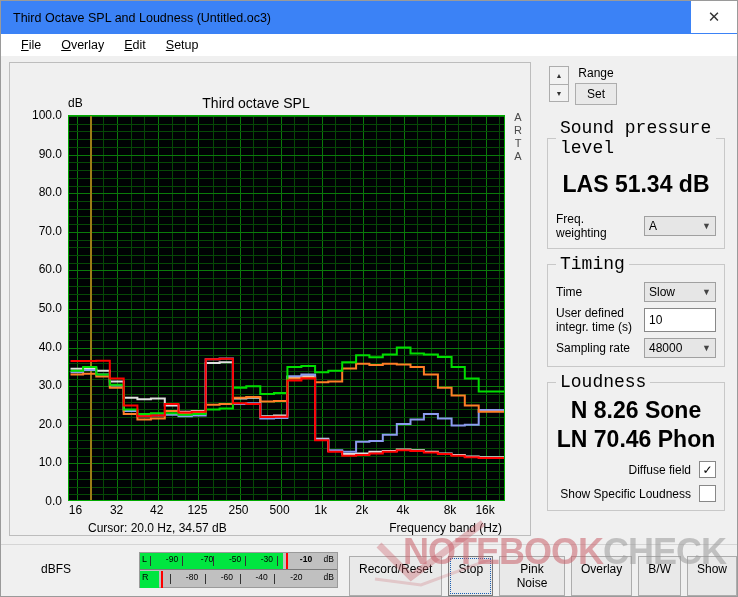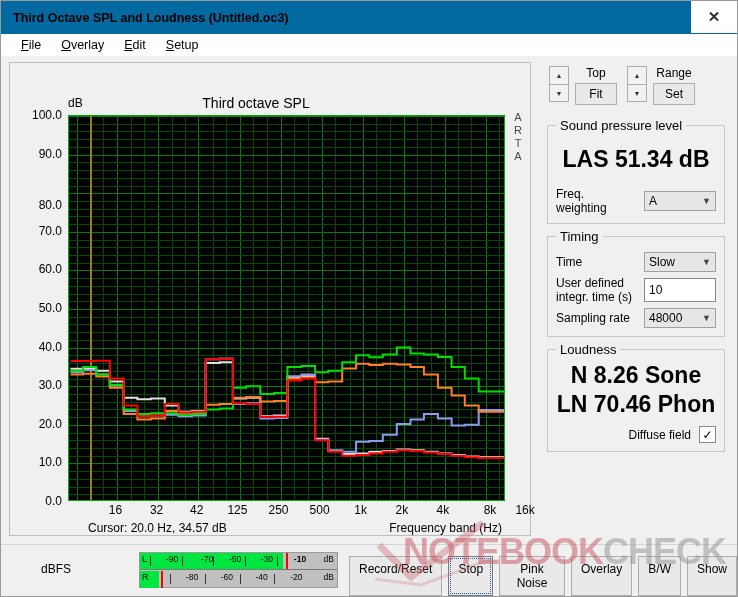--- a/index.html
+++ b/index.html
@@ -7,22 +7,22 @@
   body {
     width:738px; height:597px;
     background:#f0f0f0;
     font-family:"Liberation Sans", sans-serif;
     font-size:12px; color:#000;
     overflow:hidden; position:relative;
   }
   .window { position:absolute; inset:0; background:#f0f0f0; border:1px solid #9a9a9a; }
 
   
-  .titlebar { height:33px; background:#0369a1; display:flex; align-items:center;
-              position:relative;font-weight:bold; }
+  .titlebar { height:33px; background:#3b82f6; display:flex; align-items:center;
+              position:relative; }
   .title-text { padding-left:12px; font-size:12.5px; color:#000; }
   .close-btn { position:absolute; right:0; top:0; width:46px; height:32px;
                display:flex; align-items:center; justify-content:center;
                font-size:15px; color:#333; background:#fff; }
 
   
   .menubar { height:22px; background:#fff; display:flex; align-items:center;
              padding-left:10px; gap:0px; }
   .menu-item { padding:2px 10px; font-size:12.5px; color:#000; }
   .menu-item u { text-decoration:underline; }
@@ -45,21 +45,21 @@
   .gridv, .gridh { position:absolute; background:#0a7a0a; }
   .gridv { width:1px; top:0; bottom:0; }
   .gridv.minor { background:#064806; }
   .gridh { height:1px; left:0; right:0; background:#0a7a0a; }
   .gridh.minor { background:#064806; }
   .cursorline { position:absolute; top:0; bottom:0; width:2px; background:#9a7d16; }
 
   .ytick { position:absolute; right:0; transform:translateY(-50%);
            font-size:12px; text-align:right; width:50px; padding-right:6px; }
   .yticks { position:absolute; left:0; top:52px; width:58px; height:386px; }
-  .xticks { position:absolute; left:58px; top:440px; width:437px; height:16px;margin-left:40px; }
+  .xticks { position:absolute; left:58px; top:440px; width:437px; height:16px; }
   .xtick { position:absolute; transform:translateX(-50%); font-size:12px; top:0; }
 
   .cursor-readout { position:absolute; left:78px; top:458px; font-size:12px; }
   .freq-label { position:absolute; right:28px; top:458px; font-size:12px; }
 
   svg.curves { position:absolute; left:0; top:0; }
 
   
   .right-panel { position:absolute; left:538px; top:6px; width:192px; bottom:4px; }
 
@@ -71,21 +71,21 @@
                  font-size:7px; color:#333; line-height:1; }
   .spinner .sp:first-child { border-bottom:none; }
   .spin-right { display:flex; flex-direction:column; align-items:center; }
   .spin-label { font-size:12px; margin-bottom:3px; }
   .btn { background:#e9e9e9; border:1px solid #adadad; font-size:12px;
          font-family:"Liberation Sans", sans-serif; color:#000;
          padding:3px 10px; min-width:42px; text-align:center; }
 
   fieldset.grp { border:1px solid #c8c8c8; margin:5px 6px 0 8px; padding:4px 8px 8px 8px;
                  position:relative; }
-  fieldset.grp > legend { font-size:13px; padding:0 4px; color:#000; }
+  fieldset.grp > legend { font-size:18px; padding:0 4px; color:#000;font-family:Liberation Mono, monospace; }
 
   .bigval { text-align:center; font-size:23px; font-weight:bold; letter-spacing:0px;
             padding:9px 0 10px 0; white-space:nowrap; }
   .bigval2 { text-align:center; font-size:23px; font-weight:bold;
              padding:1px 0; white-space:nowrap; }
 
   .field-row { display:flex; align-items:center; justify-content:space-between;
                margin-top:4px; gap:6px; }
   .field-label { font-size:12px; line-height:14px; }
   .sel { background:#e6e6e6; border:1px solid #a0a0a0; font-size:12px;
@@ -157,21 +157,21 @@
       <div class="arta">
         <span>A</span>
         <span>R</span>
         <span>T</span>
         <span>A</span>
       </div>
 
       <div class="yticks" id="yticks">
           <div class="ytick" style="top: 0px;">100.0</div>
           <div class="ytick" style="top: 38.6px;">90.0</div>
-          <div class="ytick" style="top: 90px;">80.0</div>
+          <div class="ytick" style="top: 77px;">80.0</div>
           <div class="ytick" style="top: 115.8px;">70.0</div>
           <div class="ytick" style="top: 154.4px;">60.0</div>
           <div class="ytick" style="top: 193px;">50.0</div>
           <div class="ytick" style="top: 231.6px;">40.0</div>
           <div class="ytick" style="top: 270.2px;">30.0</div>
           <div class="ytick" style="top: 308.8px;">20.0</div>
           <div class="ytick" style="top: 347.4px;">10.0</div>
           <div class="ytick" style="top: 386px;">0.0</div>
         </div>
       <div class="plot" id="plot">
@@ -286,30 +286,20 @@
 
     <div class="right-panel">
 
       <div class="spin-row">
         <div class="spin-group">
           <div class="spinner">
             <div class="sp">▲</div>
             <div class="sp">▼</div>
           </div>
           <div class="spin-right">
-            <div class="spin-label">Top</div>
-            <div class="btn">Fit</div>
-          </div>
-        </div>
-        <div class="spin-group">
-          <div class="spinner">
-            <div class="sp">▲</div>
-            <div class="sp">▼</div>
-          </div>
-          <div class="spin-right">
             <div class="spin-label">Range</div>
             <div class="btn">Set</div>
           </div>
         </div>
       </div>
 
       <fieldset class="grp">
         <legend>Sound pressure level</legend>
         <div class="bigval">LAS 51.34 dB</div>
         <div class="field-row">
@@ -346,20 +336,24 @@
         </div>
       </fieldset>
 
       <fieldset class="grp">
         <legend>Loudness</legend>
         <div class="bigval2">N 8.26 Sone</div>
         <div class="bigval2">LN 70.46 Phon</div>
         <div class="chk-row">
           <div>Diffuse field</div>
           <div class="chkbox">✓</div>
+        </div>
+        <div class="chk-row">
+          <div>Show Specific Loudness</div>
+          <div class="chkbox"></div>
         </div>
       </fieldset>
 
     </div>
   </div>
 
   <div class="bottom">
     <div class="dbfs-label">dBFS</div>
     <div class="btnbar" id="btnbar">
         <div class="btn">Record/Reset</div>
@@ -377,21 +371,21 @@
         <div class="peak" style="left: 145.8px;"></div>
         <div class="ch">L</div>
         <div class="tk" style="left: 32px;">-90</div>
         <div class="tick" style="left: 10px;"></div>
         <div class="tk" style="left: 67px;">-70</div>
         <div class="tick" style="left: 41.6px;"></div>
         <div class="tk" style="left: 95.2px;">-50</div>
         <div class="tick" style="left: 73.2px;"></div>
         <div class="tk" style="left: 126.8px;">-30</div>
         <div class="tick" style="left: 104.8px;"></div>
-        <div class="tk" style="left: 160px; font-weight: bold;">-10</div>
+        <div class="tk" style="left: 166px; font-weight: bold;">-10</div>
         <div class="tick" style="left: 136.5px;"></div>
         <div class="unit">dB</div>
       </div>
     <div class="meter r" id="meter-r">
         <div class="fill" style="width: 18.7px;"></div>
         <div class="peak" style="left: 20.7px;"></div>
         <div class="ch">R</div>
         <div class="tk" style="left: 52px;">-80</div>
         <div class="tick" style="left: 30px;"></div>
         <div class="tk" style="left: 86.8px;">-60</div>

